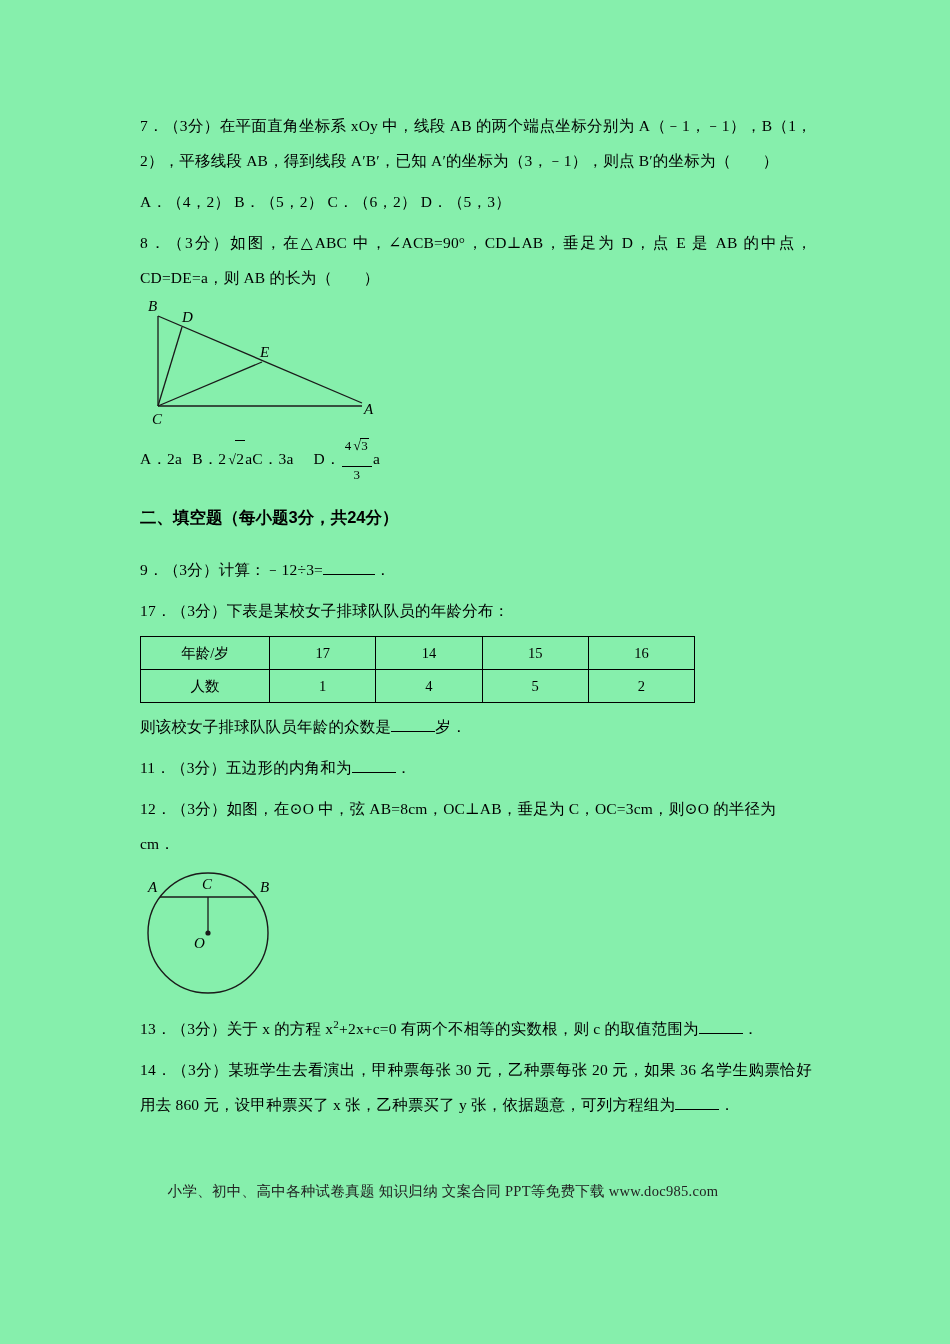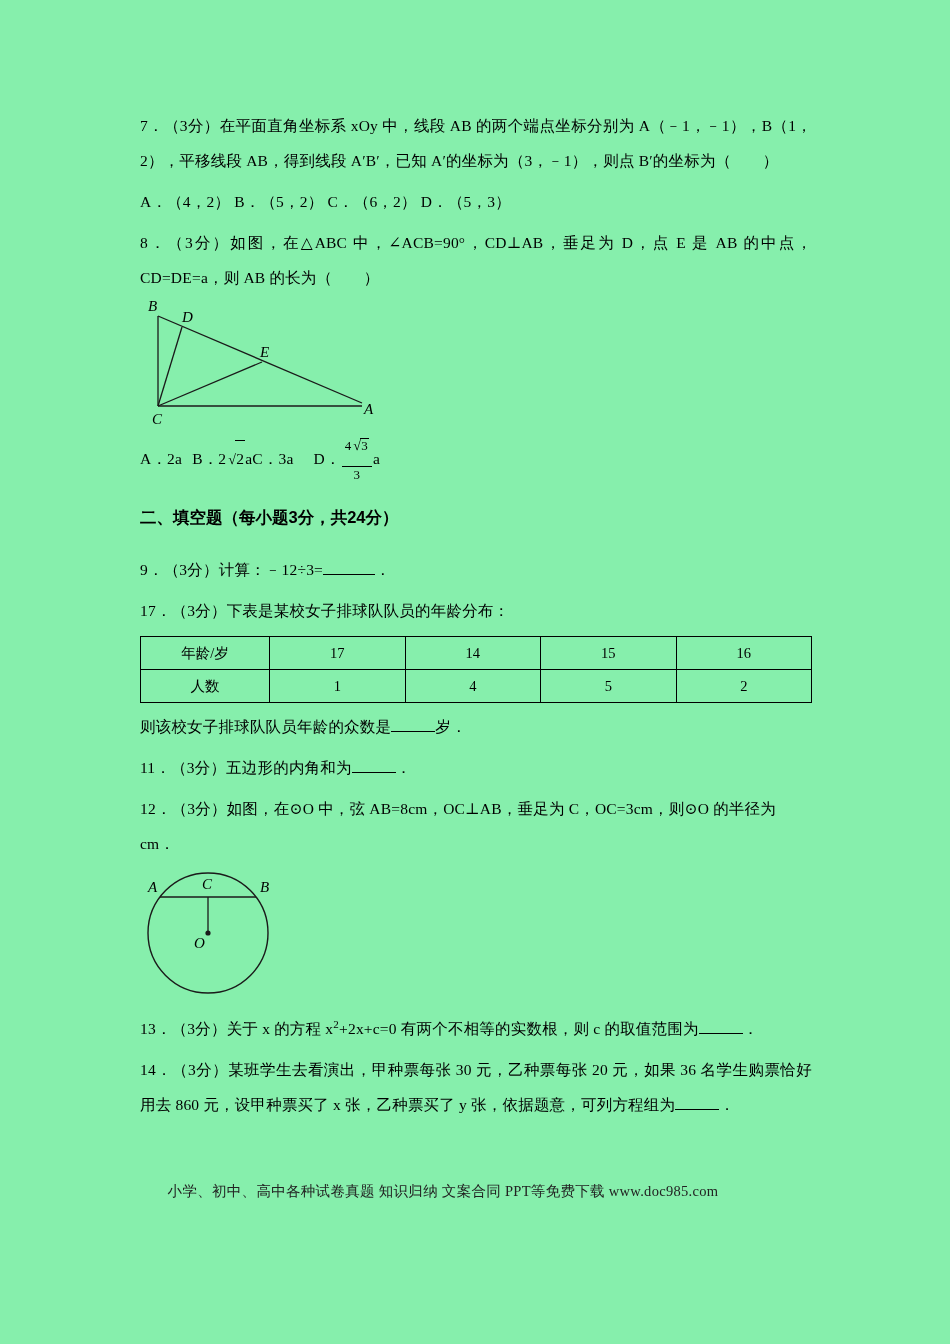--- a/index.html
+++ b/index.html
@@ -82,21 +82,21 @@
   .radical { font-size: 14px; }
   .rad-content {
     display: inline-block;
     border-top: 1.1px solid #000;
     padding: 0 1px;
     margin-left: -1px;
   }
 
   table.data-table {
     border-collapse: collapse;
-    width: 672px;
+    width: 555px;
     margin: 8px 0 6px 0;
     table-layout: fixed;
   }
   table.data-table td {
     border: 1.3px solid #000;
     height: 32px;
     text-align: center;
     font-size: 14.5px;
     font-family: "Liberation Serif", serif;
     padding: 0;

